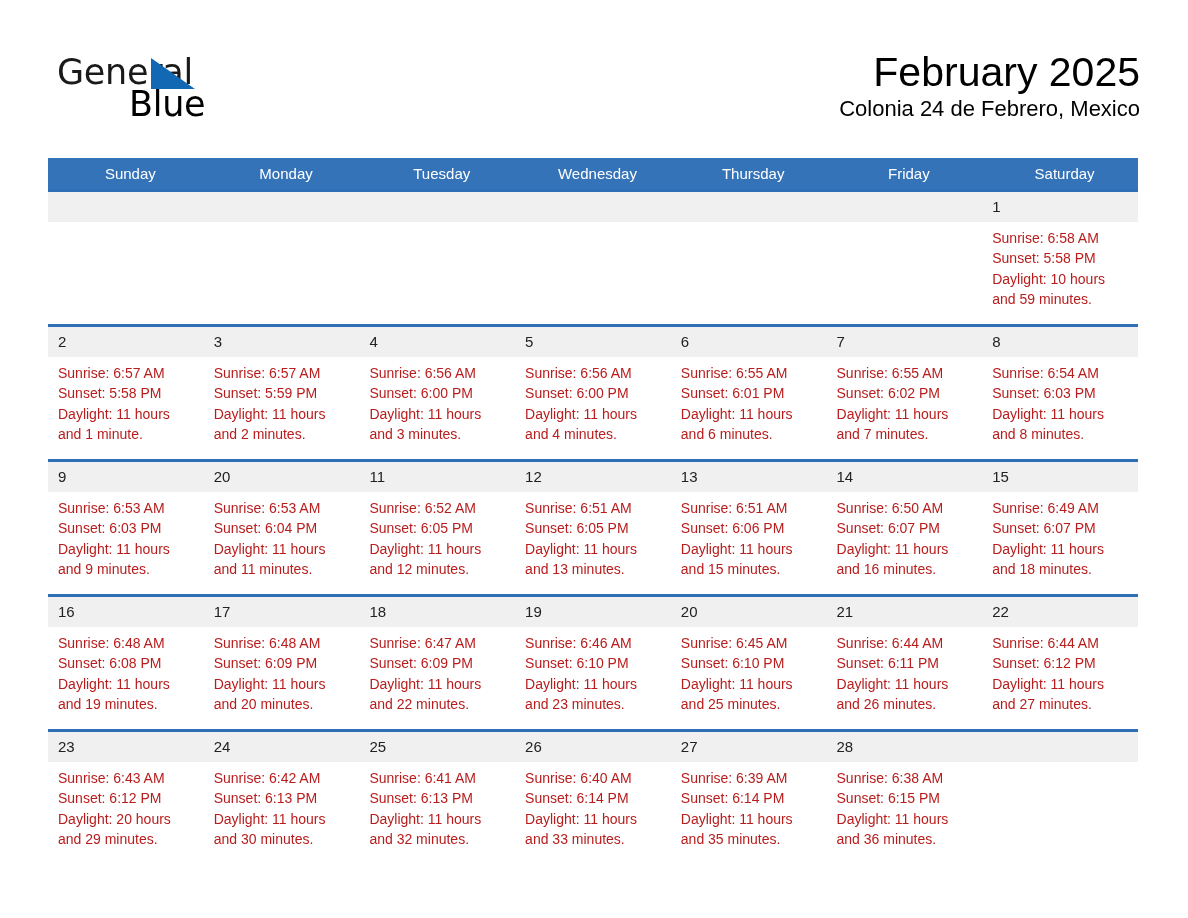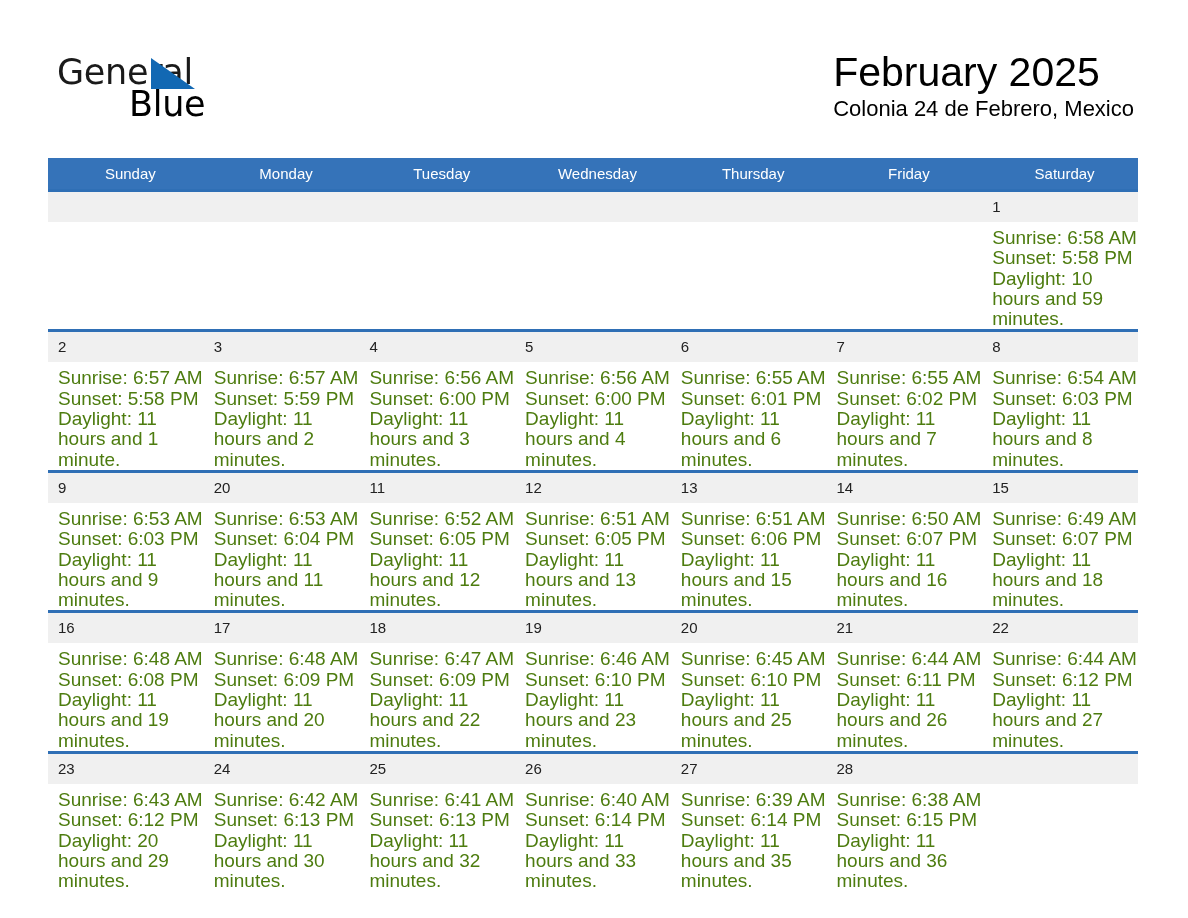--- a/index.html
+++ b/index.html
@@ -63,23 +63,23 @@
     top: 32px;
     font-size: 35px;
     line-height: 40px;
     letter-spacing: -0.3px;
     color: #000000;
     font-family: "DejaVu Sans", sans-serif;
     font-weight: 400;
   }
   .title-block {
     position: absolute;
-    right: 54px;
+    right: 48px;
     top: 48px;
-    text-align: left;
+    text-align: right;
   }
   .cal-title {
     font-size: 41px;
     line-height: 48px;
     color: #000000;
     font-weight: 400;
     white-space: nowrap;
   }
   .cal-subtitle {
     font-size: 22px;
@@ -129,23 +129,23 @@
     line-height: 19px;
     color: #222222;
     padding: 5px 0 6px 10px;
     min-height: 19px;
   }
   .daynum.empty {
     min-height: 19px;
   }
   .details {
     padding: 6px 8px 0 10px;
-    font-size: 19px;
+    font-size: 14px;
     line-height: 20.3px;
-    color: #4d7c0f;
+    color: #b91c1c;
   }
   .details div { white-space: nowrap; }
   .details .wrap { white-space: normal; }
   td.blank .daynum { background: #f0f0f0; }
 </style>
 </head>
 <body>
 
 <div class="page">
 

